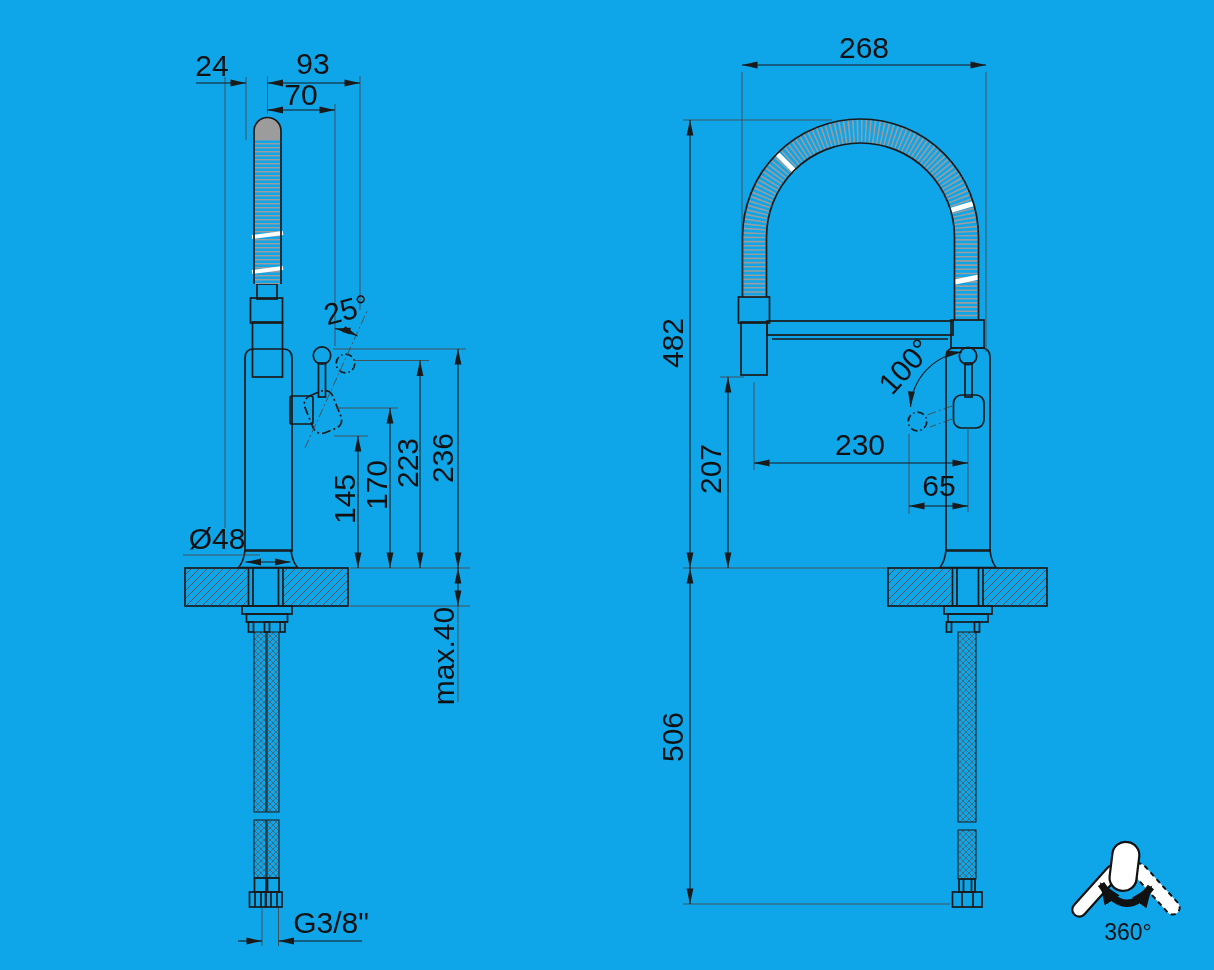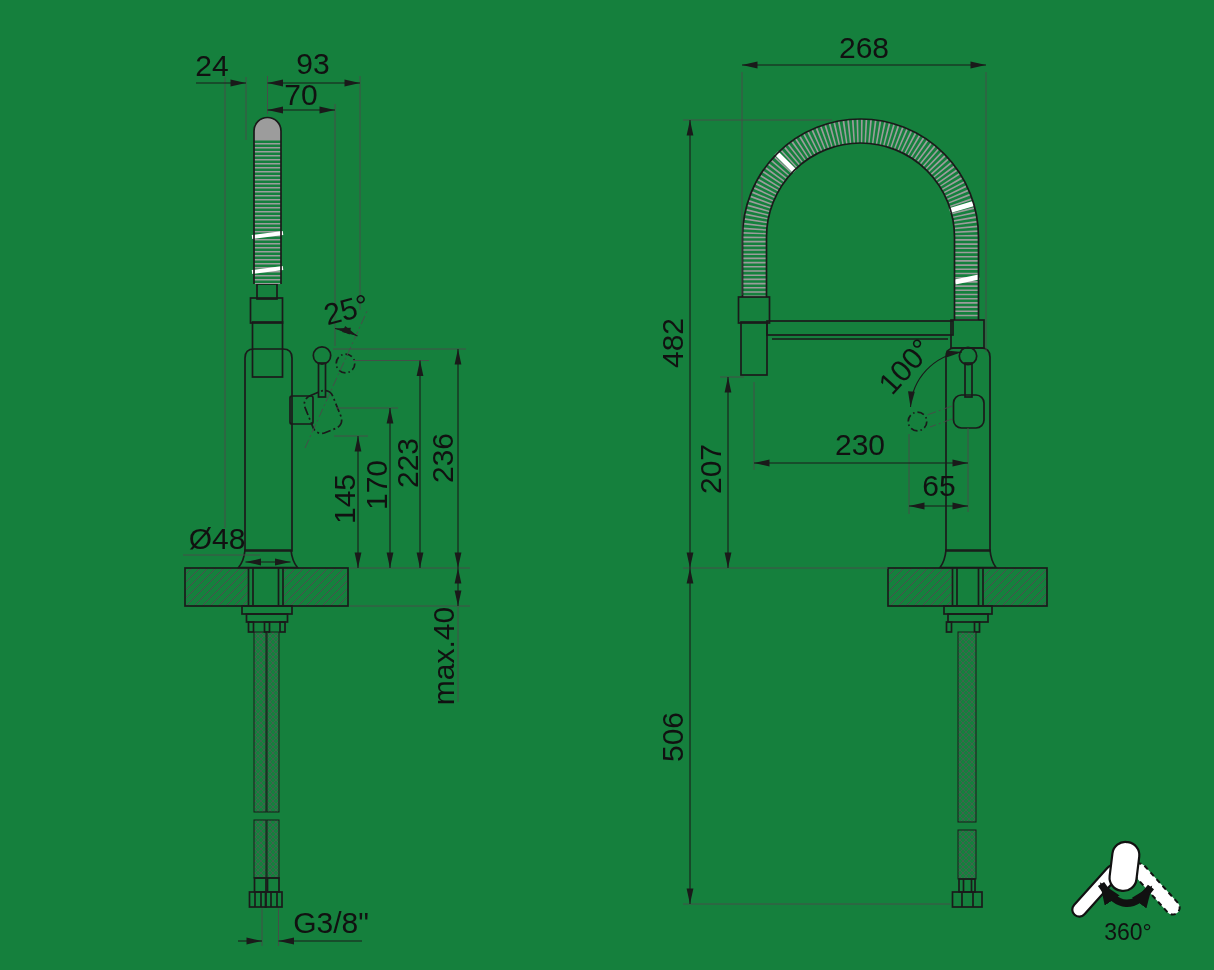--- a/index.html
+++ b/index.html
@@ -1,16 +1,16 @@
 <!DOCTYPE html>
 <html><head>
 <meta charset="utf-8">
 <style>
   html,body{margin:0;padding:0;background:#ffffff;}
-  .stage{position:relative;width:1214px;height:970px;background:#15803d;overflow:hidden;
+  .stage{position:relative;width:1214px;height:970px;background:#0ea5e9;overflow:hidden;
          font-family:"Liberation Sans", sans-serif;text-align:right;}
   svg{position:absolute;left:0;top:0;}
   text{fill:#111;font-family:"Liberation Sans", sans-serif;font-size:30px;}
   text.small{font-size:23px;}
   .obj{stroke:#1a1a1a;stroke-width:1.7;fill:none;}
   .ext{stroke:#4a4a4a;stroke-width:0.9;fill:none;}
   .dim{stroke:#1a1a1a;stroke-width:1.1;fill:none;}
   .dashdot{stroke-dasharray:9 3 2 3;}
 </style>
 </head>

